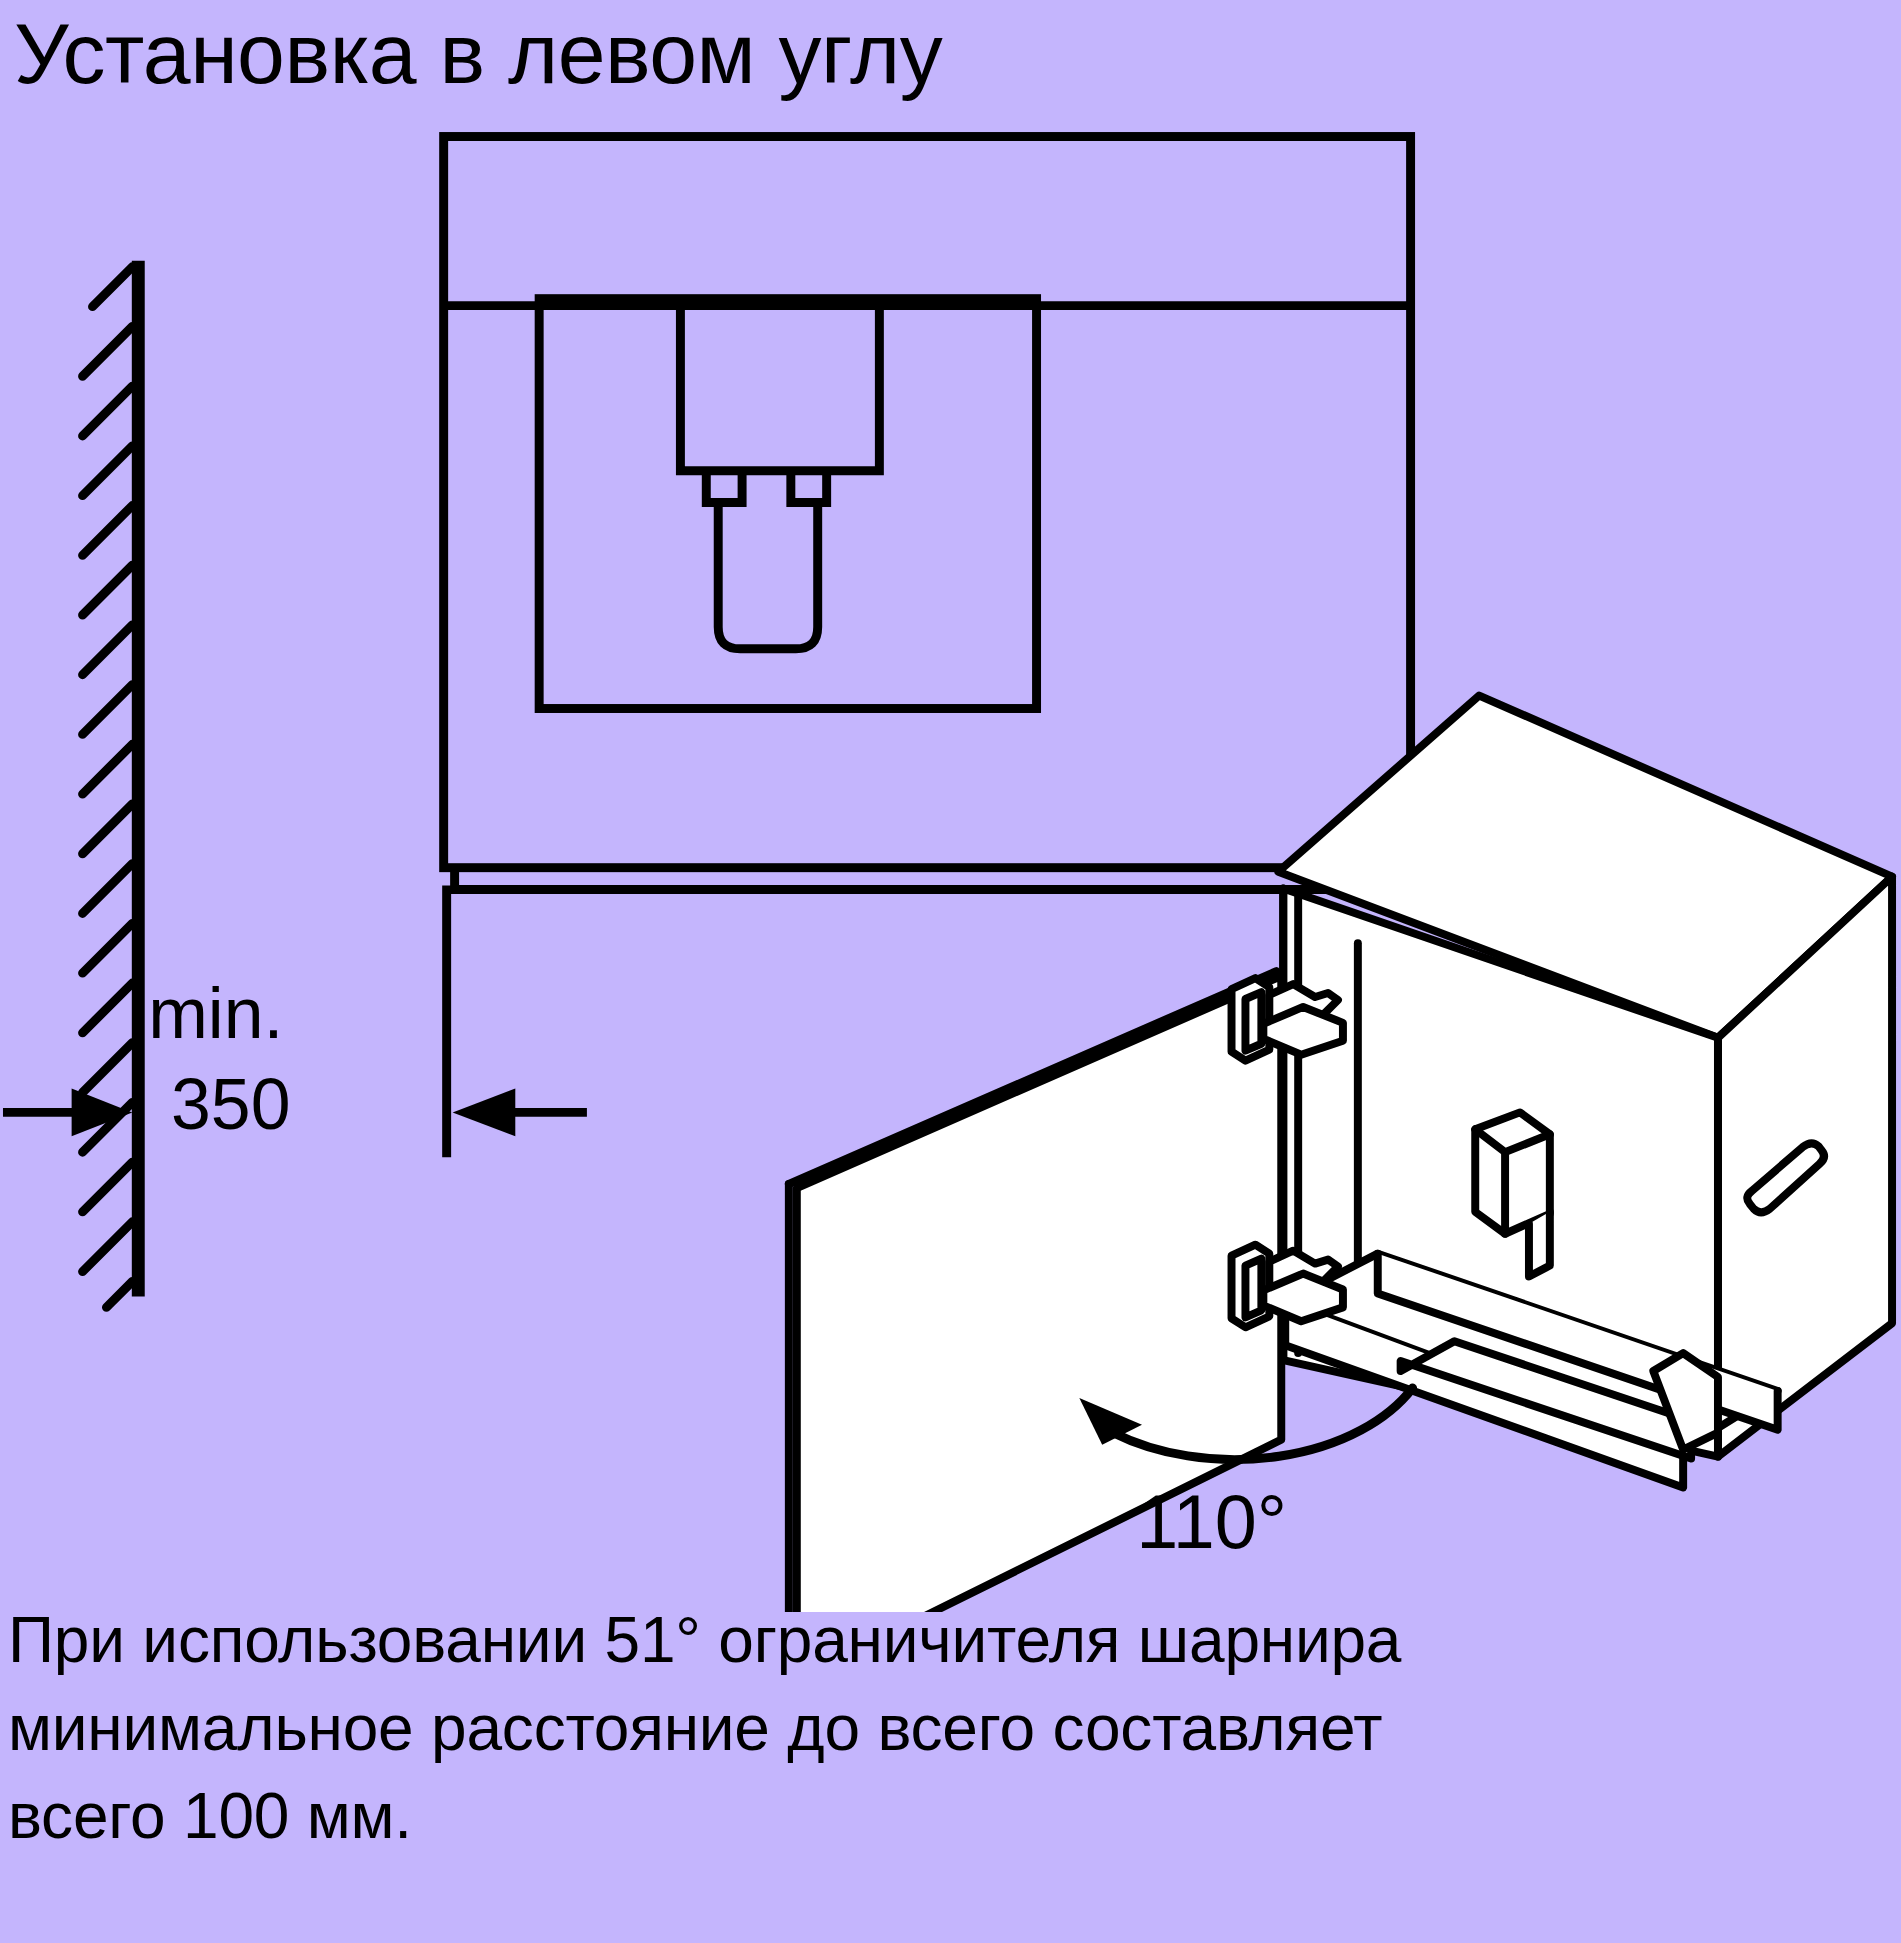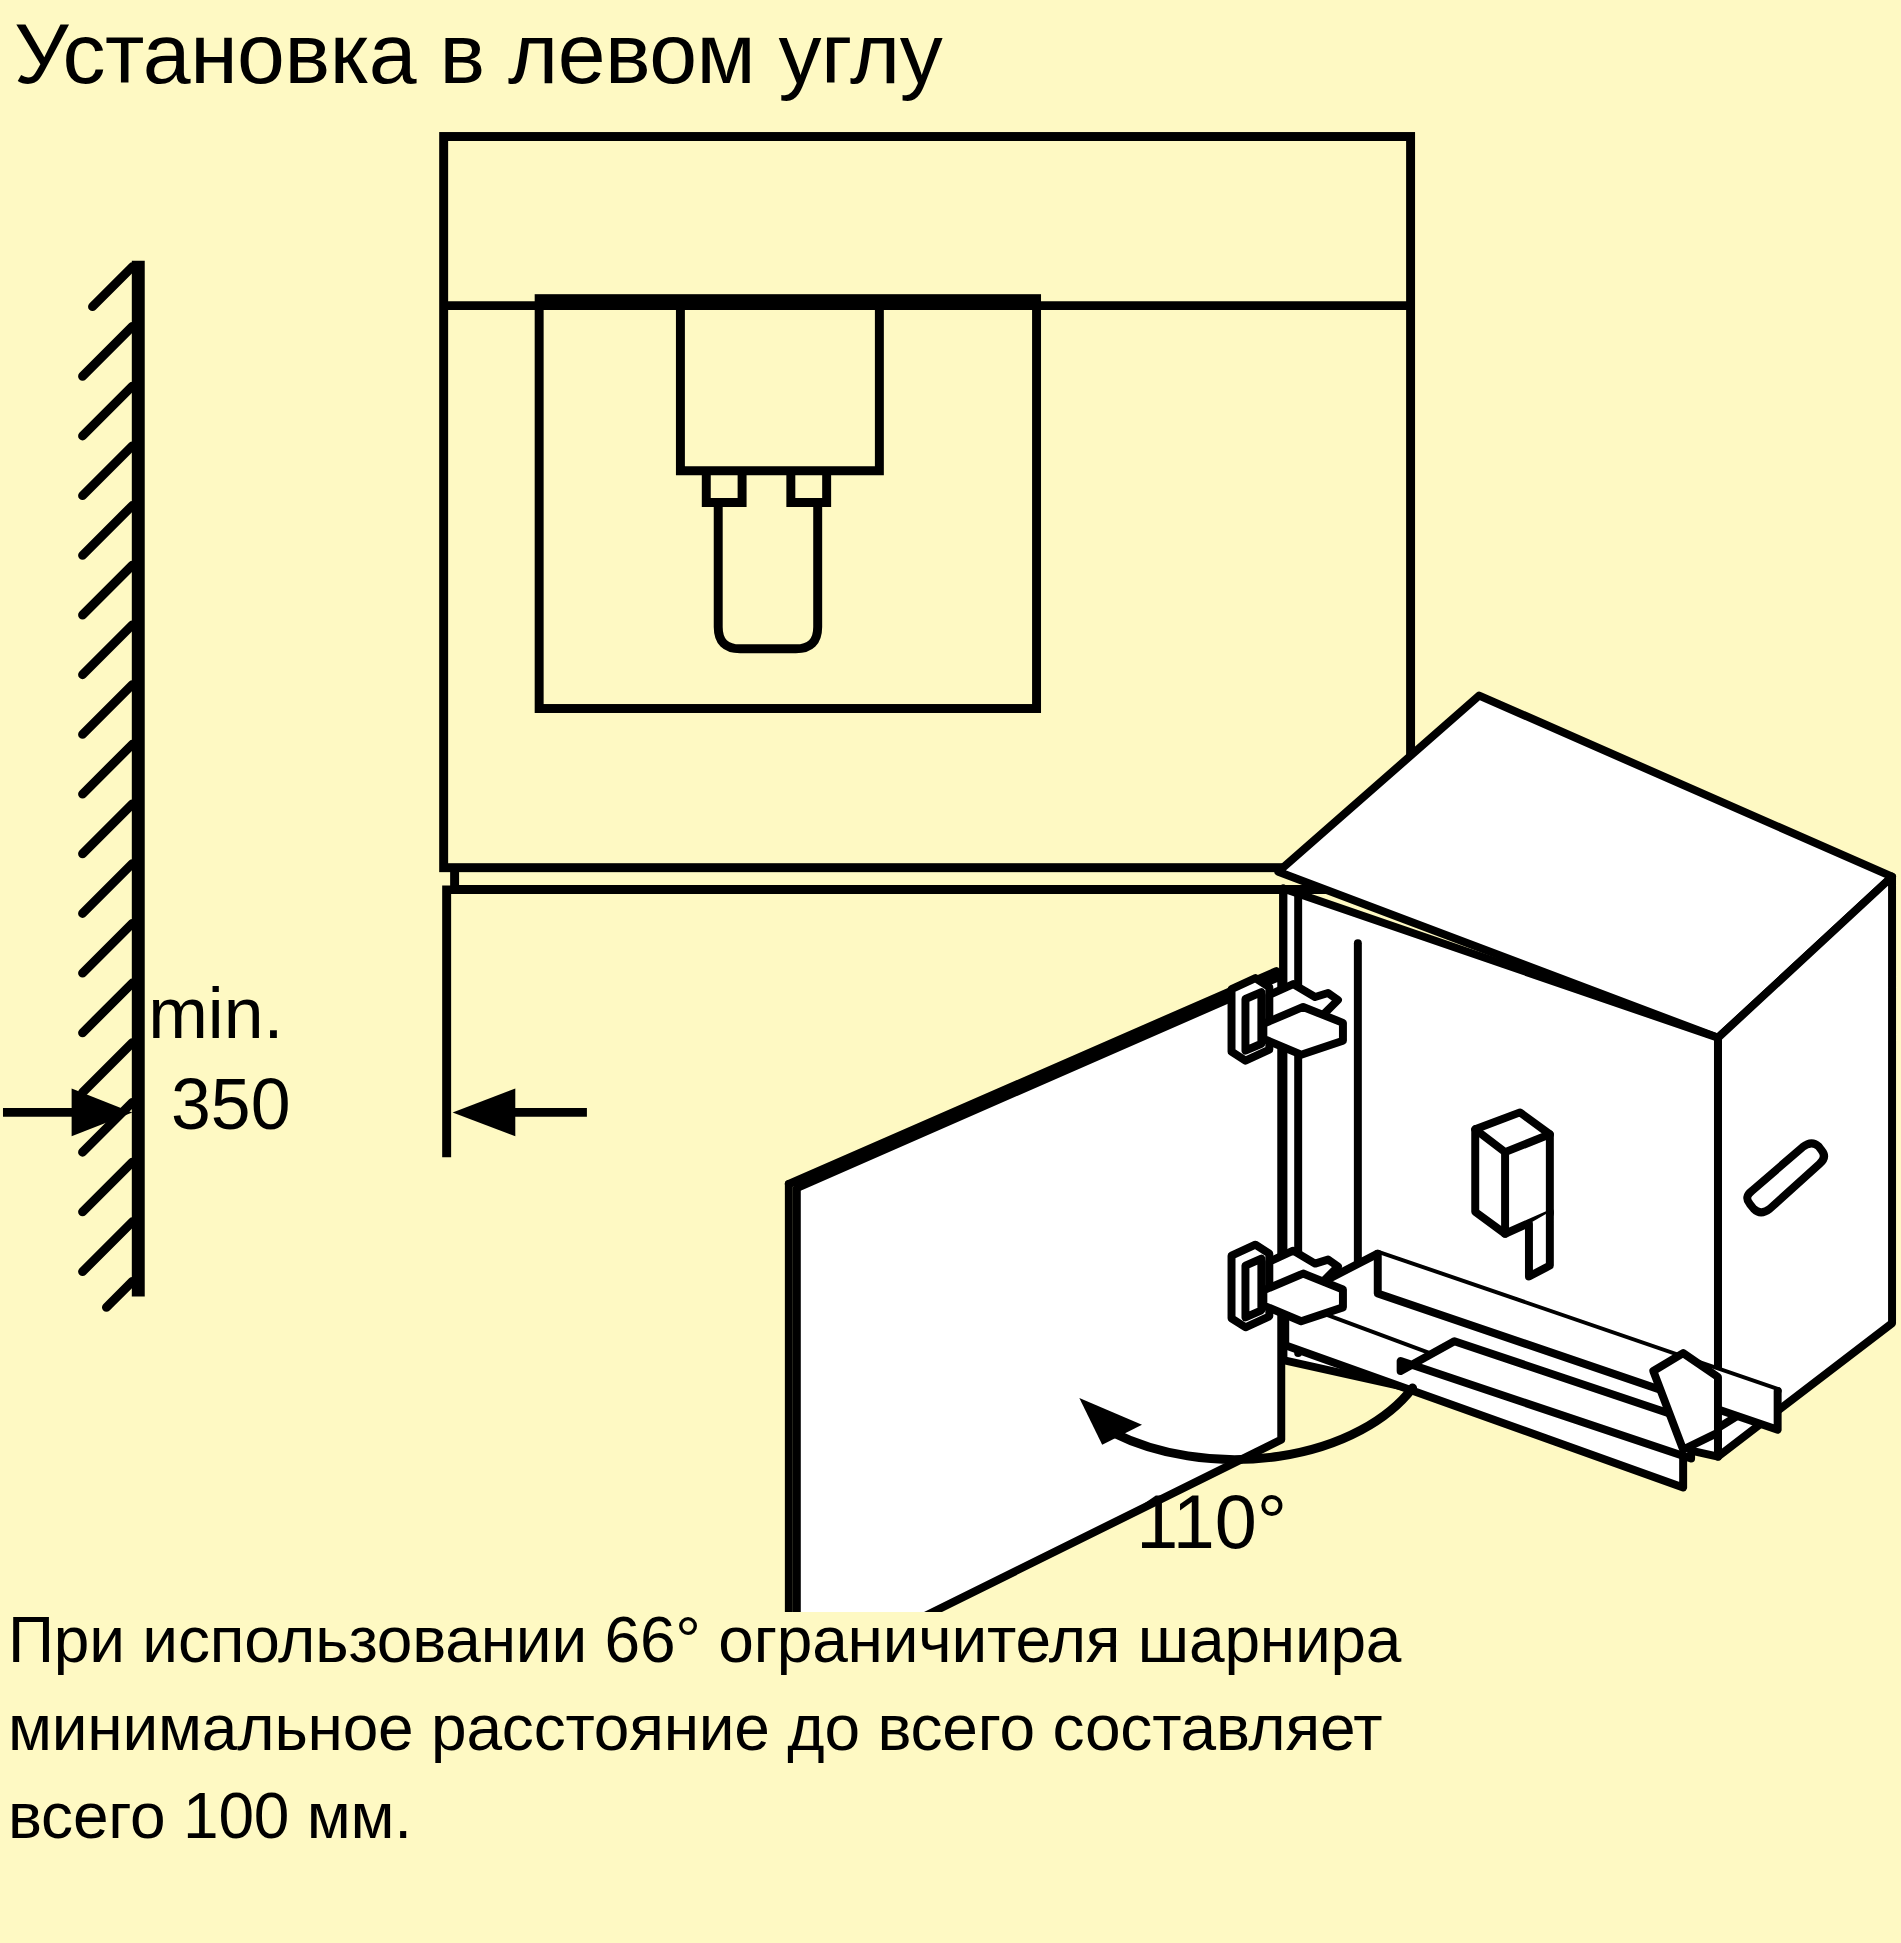--- a/index.html
+++ b/index.html
@@ -13,21 +13,21 @@
     height: 1943px;
     font-family: "Liberation Sans", sans-serif;
     color: #000000;
     overflow: hidden;
     position: relative;
   }
   #page {
     position: relative;
     width: 1901px;
     height: 1943px;
-    background: #fef9c3;
+    background: #c4b5fd;
   }
   .page-title {
     position: absolute;
     left: 14px;
     top: 2px;
     font-size: 86px;
     line-height: 103px;
     letter-spacing: -0.5px;
     white-space: nowrap;
     font-weight: 400;
@@ -193,19 +193,19 @@
       <path d="M 1119 1440 A 200 130 0 0 0 1420 1395" fill="none" stroke="#000" stroke-width="9" stroke-linecap="round"></path>
 
       <polygon points="1085,1405 1148,1432 1108,1452" fill="#000"></polygon>
 
       <text class="angle-label" x="1218" y="1556" text-anchor="middle">110°</text>
     </g>
 
   </svg>
 
   <div class="body-text">
-    <div class="body-line">При использовании 66° ограничителя шарнира</div>
+    <div class="body-line">При использовании 51° ограничителя шарнира</div>
     <div class="body-line">минимальное расстояние до всего составляет</div>
     <div class="body-line">всего 100 мм.</div>
   </div>
 
 </div>
 
 
 </body></html>

